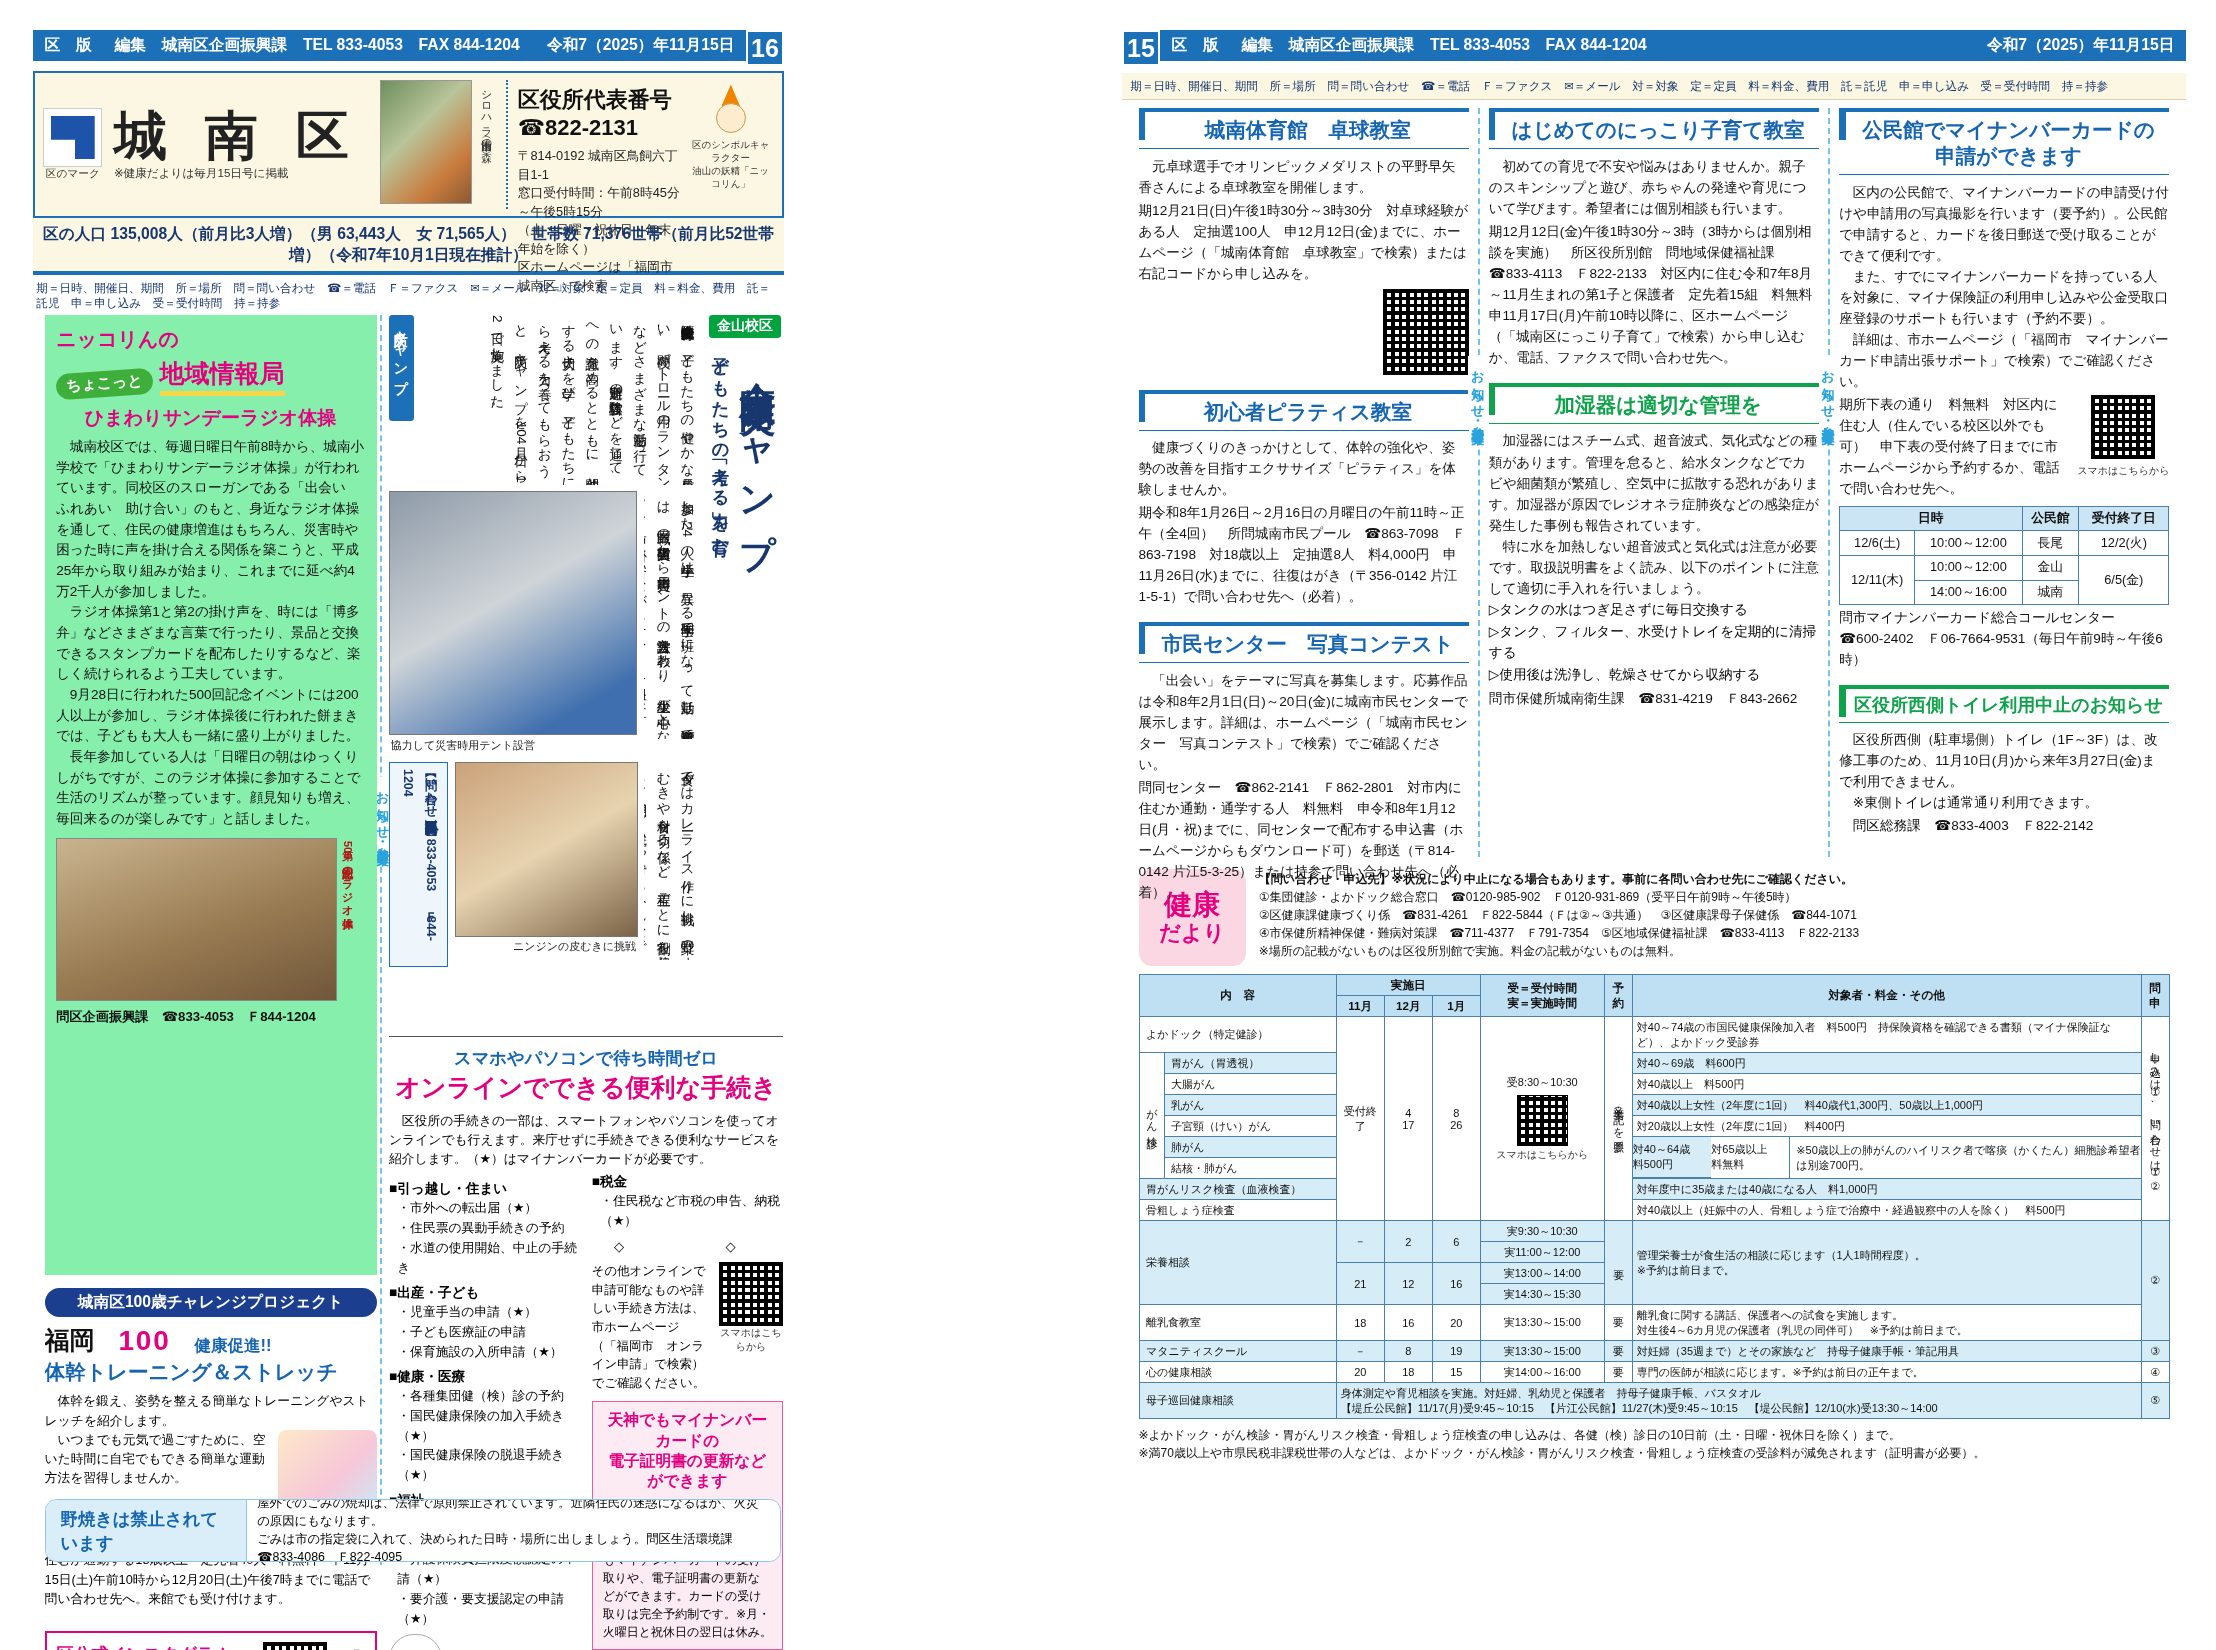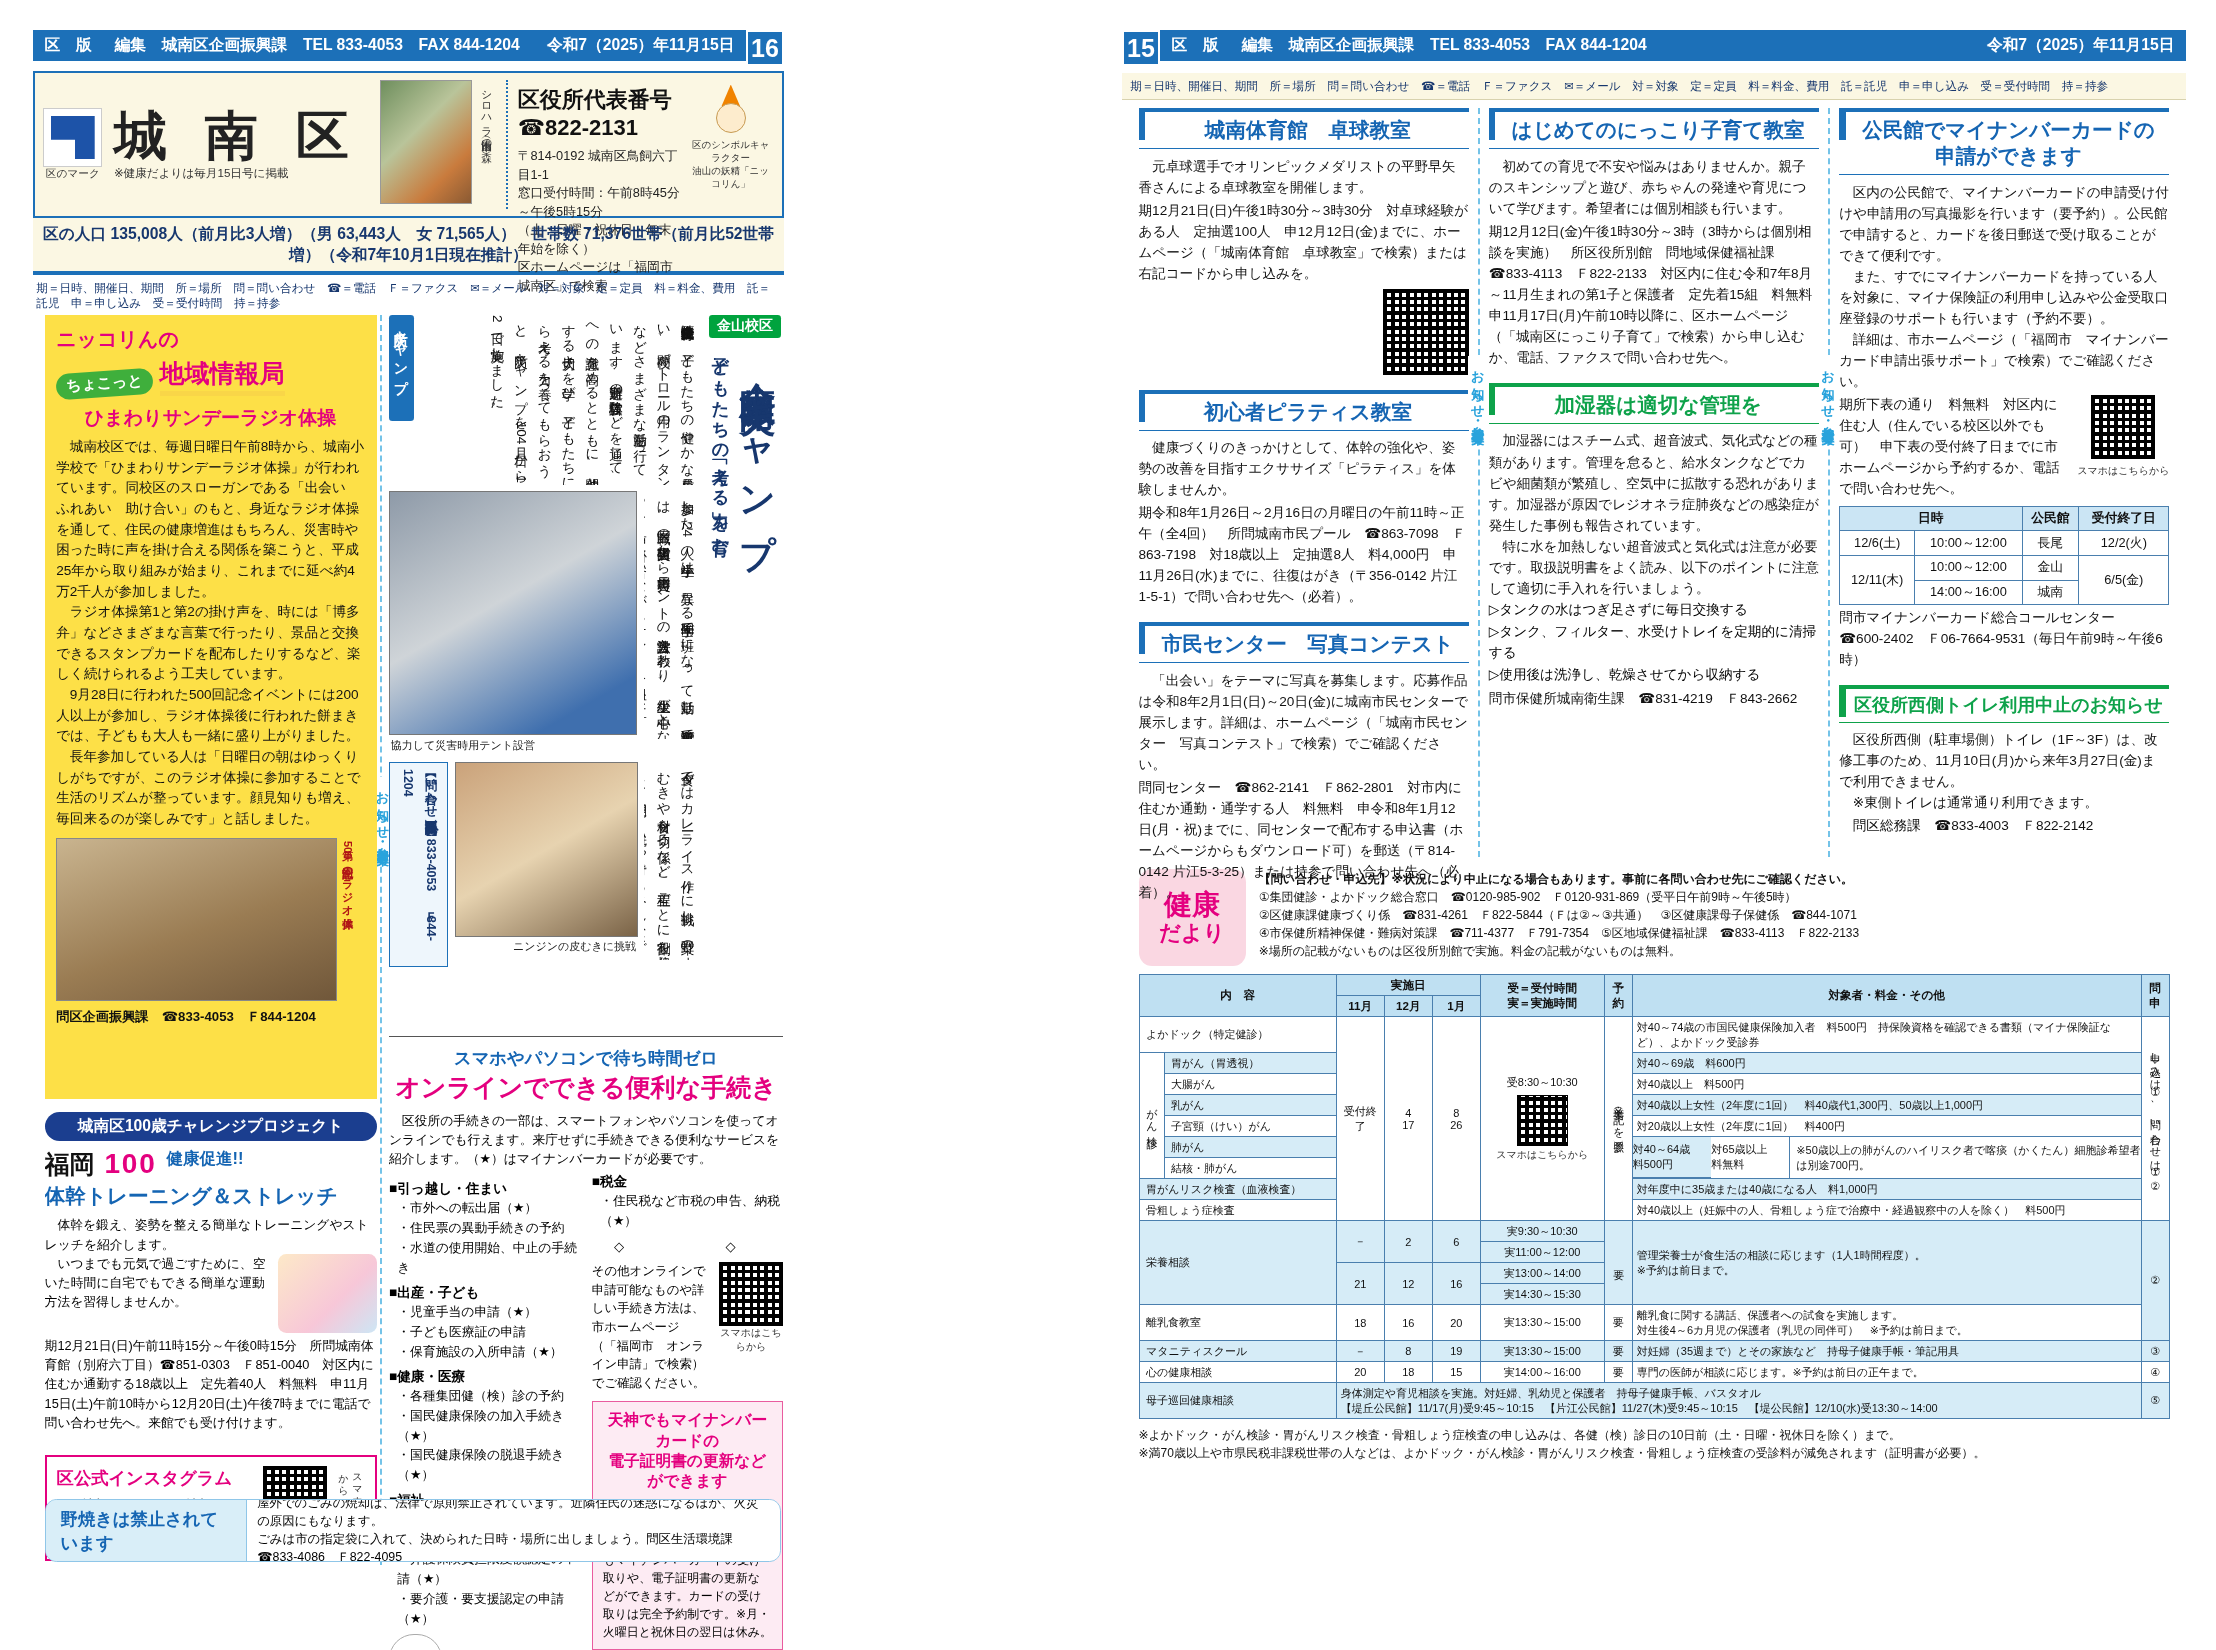--- a/index.html
+++ b/index.html
@@ -40,36 +40,36 @@
   .legend-r { background:#fbf7e3; border-bottom:1.7px solid #d8d2ae; padding:6.6px 8.3px 5px; font-size:11.6px; color:#17376e; }
 
   
   .lbody { position:relative; height:1254px; }
   .lcol { position:absolute; left:11.6px; top:0; width:332px; }
   .rcol { position:absolute; left:356px; top:0; width:394px; }
   .vdiv { position:absolute; left:347px; top:0; height:1250px; border-left:2.5px dashed #74c3e8; }
   .oshirase { position:absolute; writing-mode:vertical-rl; color:#29a3dc; font-size:13.2px; font-weight:bold; letter-spacing:1.7px; background:#fff; padding:5px 0; }
 
   
-  .greenbox { background:#fde047; padding:11.6px 11.6px 10px; height:784px; overflow:hidden; }
+  .greenbox { background:#86efac; padding:11.6px 11.6px 10px; height:960px; overflow:hidden; }
   .gb-pre { color:#e4007f; font-size:20px; font-weight:bold; }
   .gb-titlerow { display:flex; align-items:flex-end; gap:6.6px; margin:3.3px 0 8.3px; }
   .chokotto { background:#3faf3c; color:#fff; font-size:15px; font-weight:bold; border-radius:13.2px; padding:3.3px 10px; transform:rotate(-4deg); }
   .gb-title { color:#e4007f; font-size:25px; font-weight:bold; border-bottom:5.8px solid #f9d648; padding-bottom:1.7px; }
   .gb-sub { color:#e4007f; font-size:19px; font-weight:bold; text-align:center; margin-bottom:6.6px; }
   .gb-body p { font-size:13.6px; line-height:1.52; color:#111; text-indent:1em; }
   .gb-photo-row { display:flex; margin-top:8.3px; }
   .gb-photo { width:281px; height:163px; background:linear-gradient(160deg,#c9b48f,#9a7c53 55%,#70573a); border:0.8px solid #888; }
   .gb-photo-cap { writing-mode:vertical-rl; font-size:11px; color:#b01616; font-weight:bold; padding:3.3px 2.5px; }
   .gb-contact { font-size:13.2px; font-weight:bold; color:#111; margin-top:6.6px; }
 
   
   .f100 { margin-top:13.2px; height:332px; overflow:hidden; }
   .f100-banner { background:#1b3e8f; color:#fff; border-radius:15px; text-align:center; font-size:15.7px; font-weight:bold; padding:4.1px 0; }
-  .f100-logorow { display:flex; align-items:flex-start; gap:10px; margin:6.6px 0 1.7px; }
+  .f100-logorow { display:flex; align-items:flex-end; gap:24px; margin:6.6px 0 1.7px; }
   .f100-logo1 { font-size:25px; font-weight:bold; color:#111; }
   .f100-logo2 { font-size:28px; font-weight:bold; color:#e4007f; letter-spacing:1.7px; }
   .f100-catch { color:#1565b3; font-size:16.5px; font-weight:bold; }
   .f100-title { color:#1565b3; font-size:20.6px; font-weight:bold; margin-bottom:5px; }
   .f100 p { font-size:12.8px; line-height:1.5; text-indent:1em; }
   .f100-row { display:flex; gap:6.6px; }
   .f100-row p { flex:1; }
   .stretch-ill { width:99px; height:79px; background:linear-gradient(135deg,#fde9c8,#f7c7d8 60%,#cde6f5); border-radius:8.3px; flex:none; }
   .f100-info { font-size:12.8px; line-height:1.5; margin-top:3.3px; }
 

